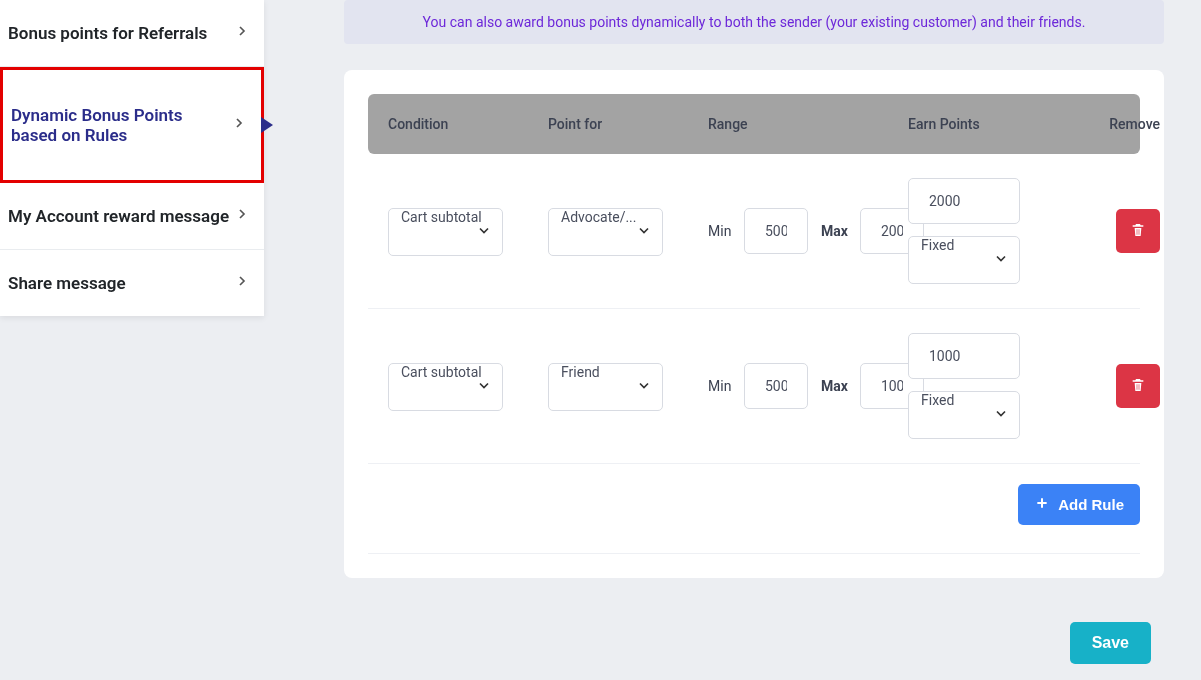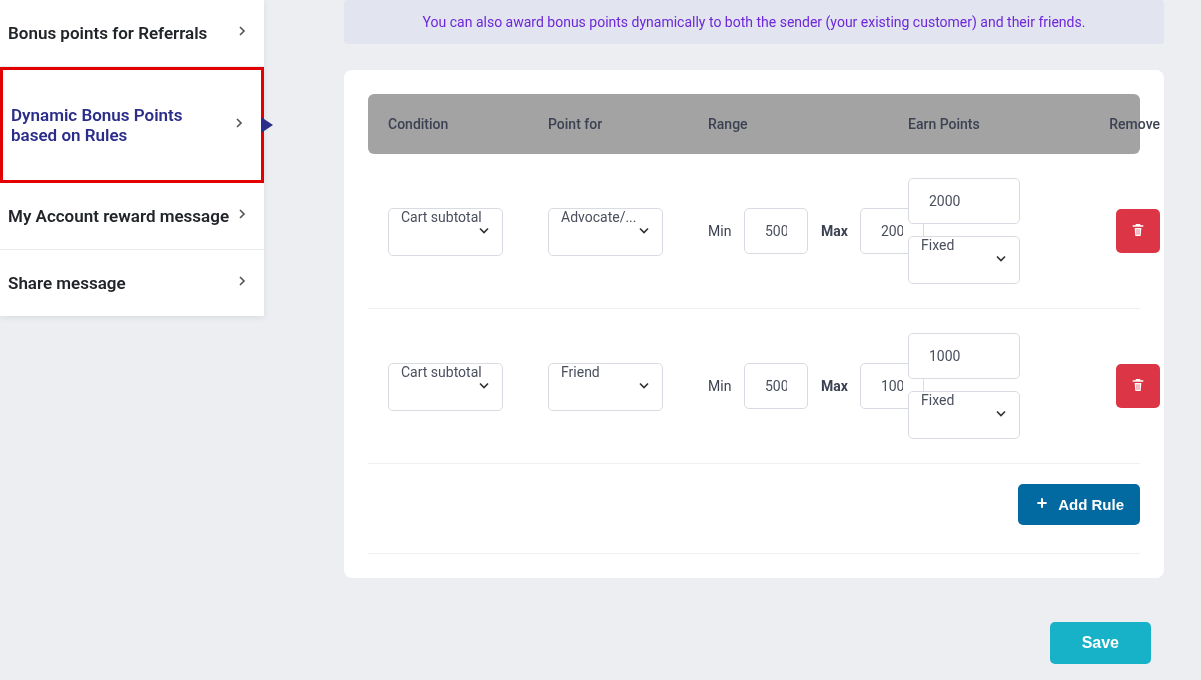--- a/index.html
+++ b/index.html
@@ -154,42 +154,42 @@
       justify-self: end;
     }
 
     .actions {
       padding: 20px 0 28px;
       display: flex;
       justify-content: flex-end;
       border-bottom: 1px solid #eef0f4;
     }
     .add-rule-btn {
-      background: #0369a1;
+      background: #3b82f6;
       color: #fff;
       border: none;
       border-radius: 5px;
       padding: 11px 16px;
       font-size: 15px;
       font-weight: 600;
       cursor: pointer;
       display: inline-flex;
       align-items: center;
       gap: 8px;
     }
 
     .save-btn {
       position: absolute;
       right: 50px;
       bottom: 16px;
       background: #17b1c8;
       color: #fff;
       border: none;
       border-radius: 5px;
-      padding: 12px 32px;
+      padding: 12px 22px;
       font-size: 16px;
       font-weight: 600;
       cursor: pointer;
     }
 
     svg.ic { width: 16px; height: 16px; }
   </style>
 </head>
 <body>
 

